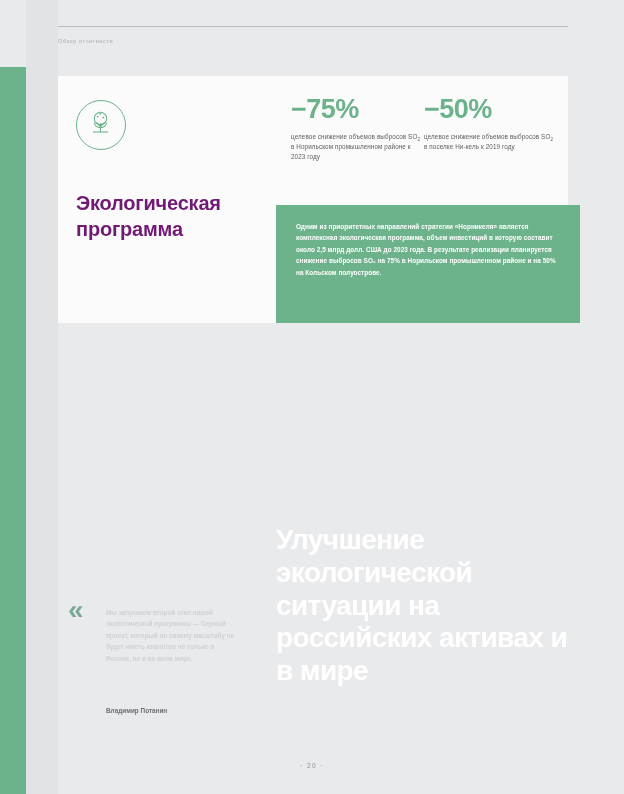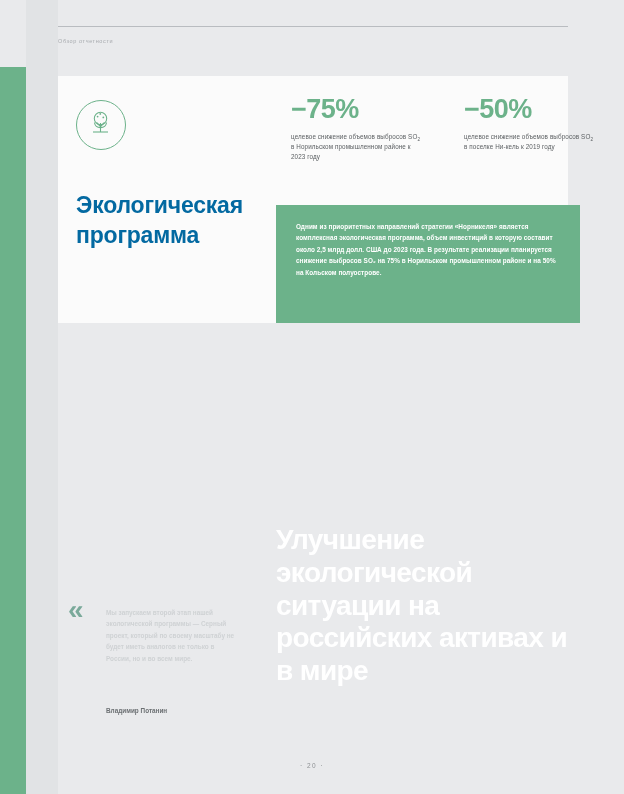--- a/index.html
+++ b/index.html
@@ -96,33 +96,33 @@
     color: #6cb28a;
   }
   .stat .desc {
     margin-top: 9px;
     font-size: 6.3px;
     line-height: 1.55;
     color: #5c6063;
     letter-spacing: 0.1px;
   }
   .stat-1 { left: 291px; top: 96px; width: 130px; }
-  .stat-2 { left: 464px; top: 96px; width: 130px; }
+  .stat-2 { left: 424px; top: 96px; width: 130px; }
   sub { font-size: 4.6px; vertical-align: baseline; position: relative; top: 1.5px; }
 
   
   .card-title {
     position: absolute;
     left: 76px;
     top: 190px;
     width: 190px;
-    font-size: 23px;
+    font-size: 20px;
     font-weight: bold;
     line-height: 1.32;
-    color: #0369a1;
+    color: #701a75;
     letter-spacing: -0.2px;
   }
 
   
   .green-box {
     position: absolute;
     left: 276px;
     top: 205px;
     width: 304px;
     height: 118px;

